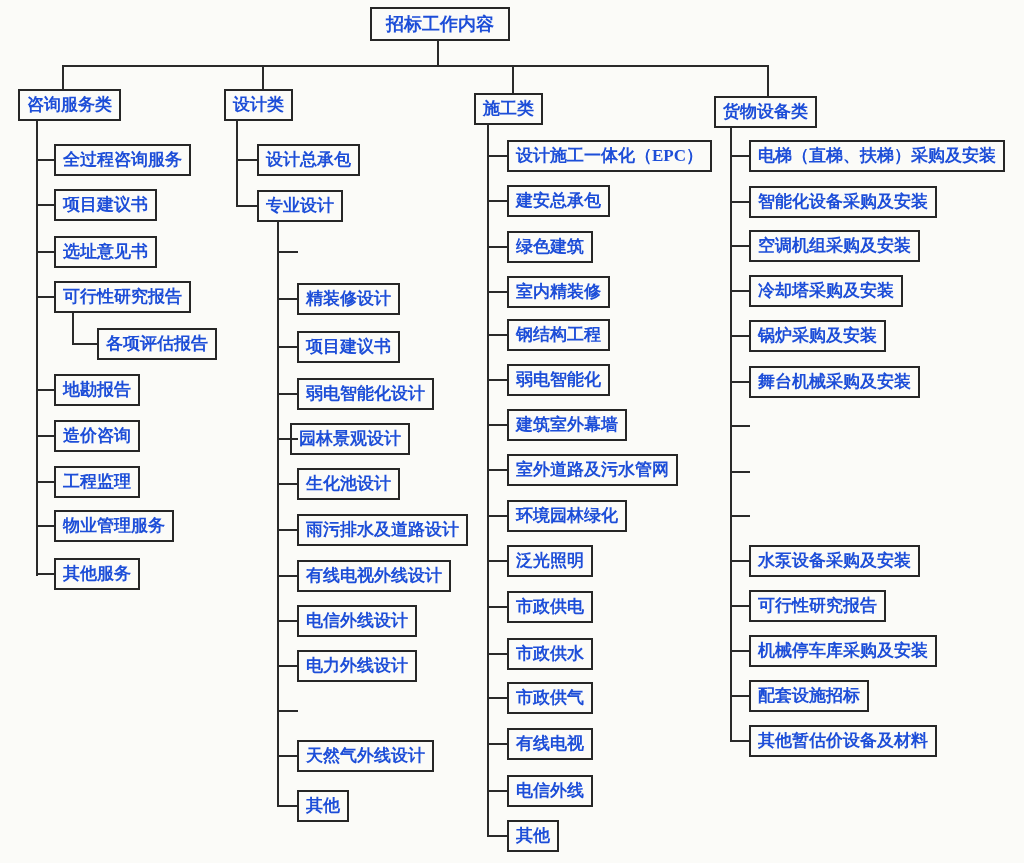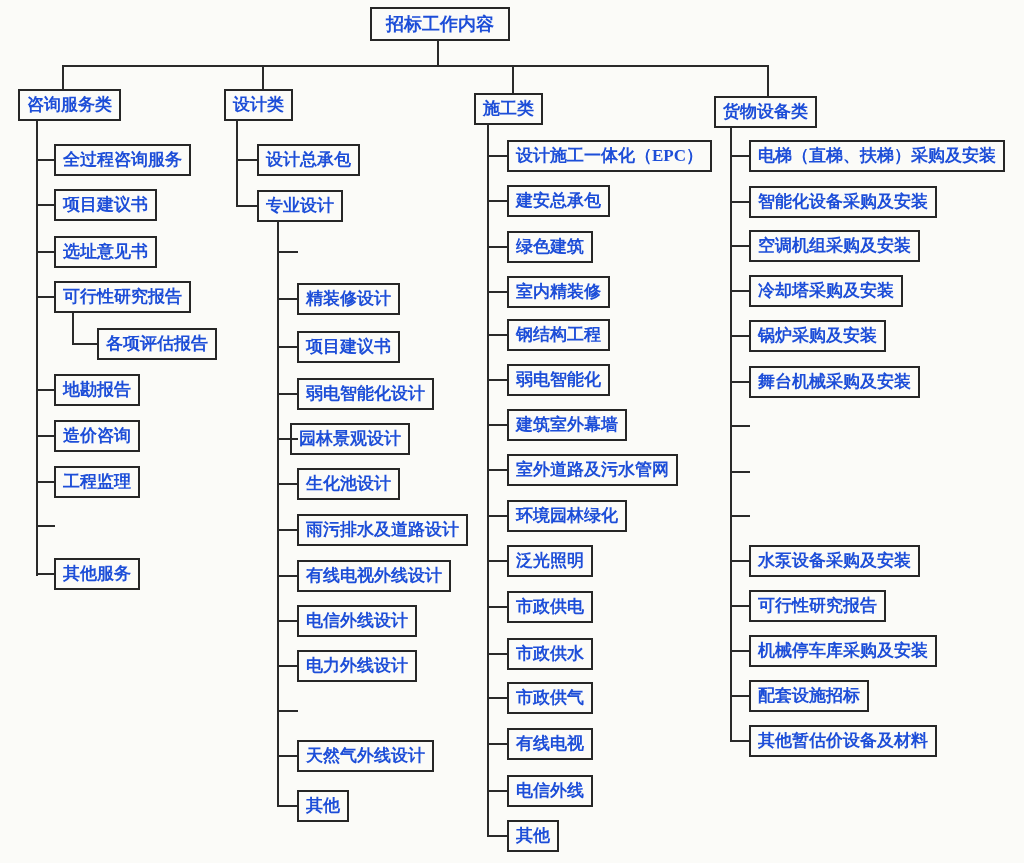--- a/index.html
+++ b/index.html
@@ -46,20 +46,21 @@
   <div class="node" style="left:54px;top:144px">全过程咨询服务</div>
   <div class="node" style="left:54px;top:189px">项目建议书</div>
   <div class="node" style="left:54px;top:236px">选址意见书</div>
   <div class="node" style="left:54px;top:281px">可行性研究报告</div>
   <i class="ln v" style="left:72px;top:313px;height:32px"></i>
   <i class="ln h" style="left:72px;top:343px;width:25px"></i>
   <div class="node" style="left:97px;top:328px">各项评估报告</div>
   <div class="node" style="left:54px;top:374px">地勘报告</div>
   <div class="node" style="left:54px;top:420px">造价咨询</div>
   <div class="node" style="left:54px;top:466px">工程监理</div>
+  <div class="node" style="left:54px;top:510px">物业管理服务</div>
   <div class="node" style="left:54px;top:558px">其他服务</div>
 
   <div class="node cat" style="left:224px;top:89px">设计类</div>
   <i class="ln v" style="left:236px;top:119px;height:88px"></i>
   <i class="ln h" style="left:236px;top:159px;width:22px"></i>
   <i class="ln h" style="left:236px;top:205px;width:22px"></i>
   <div class="node" style="left:257px;top:144px">设计总承包</div>
   <div class="node" style="left:257px;top:190px">专业设计</div>
   <i class="ln v" style="left:277px;top:221px;height:586px"></i>
   <i class="ln h" style="left:277px;top:251px;width:21px"></i>

